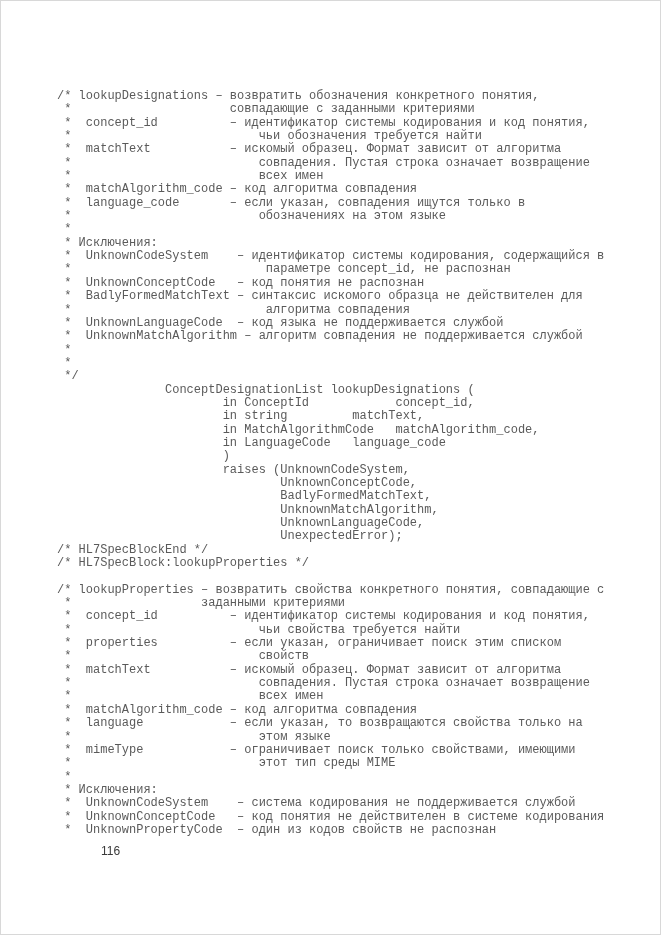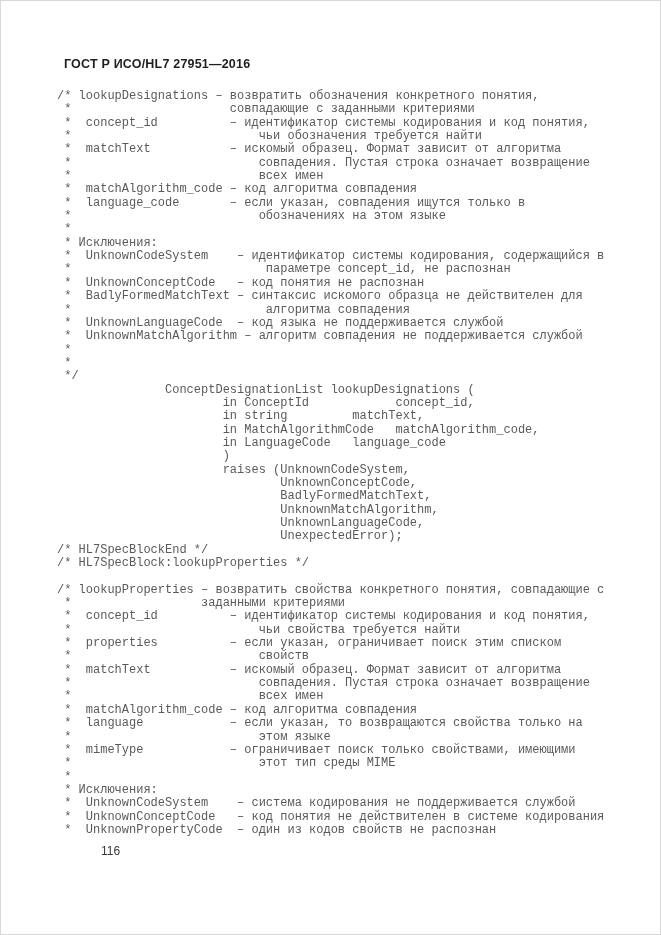--- a/index.html
+++ b/index.html
@@ -42,21 +42,20 @@
     font-family: "Liberation Sans", sans-serif;
     font-size: 12px;
     color: var(--pagenum_text, #3a3a3a);
     margin-left: 37px;
   }
 </style>
 </head>
 <body>
 
 <div class="page" style="--page_bg: #ffffff; --page_border: #d8d8d8; --header_text: #1f1f1f; --code_text: #5a5a5a; --pagenum_text: #3a3a3a;">
-  <div class="doc-header">ГОСТ Р ИСО/HL7 27951—2016</div>
 
   <pre class="code-listing">/* lookupDesignations – возвратить обозначения конкретного понятия,
  *                      совпадающие с заданными критериями
  *  concept_id          – идентификатор системы кодирования и код понятия,
  *                          чьи обозначения требуется найти
  *  matchText           – искомый образец. Формат зависит от алгоритма
  *                          совпадения. Пустая строка означает возвращение
  *                          всех имен
  *  matchAlgorithm_code – код алгоритма совпадения
  *  language_code       – если указан, совпадения ищутся только в

